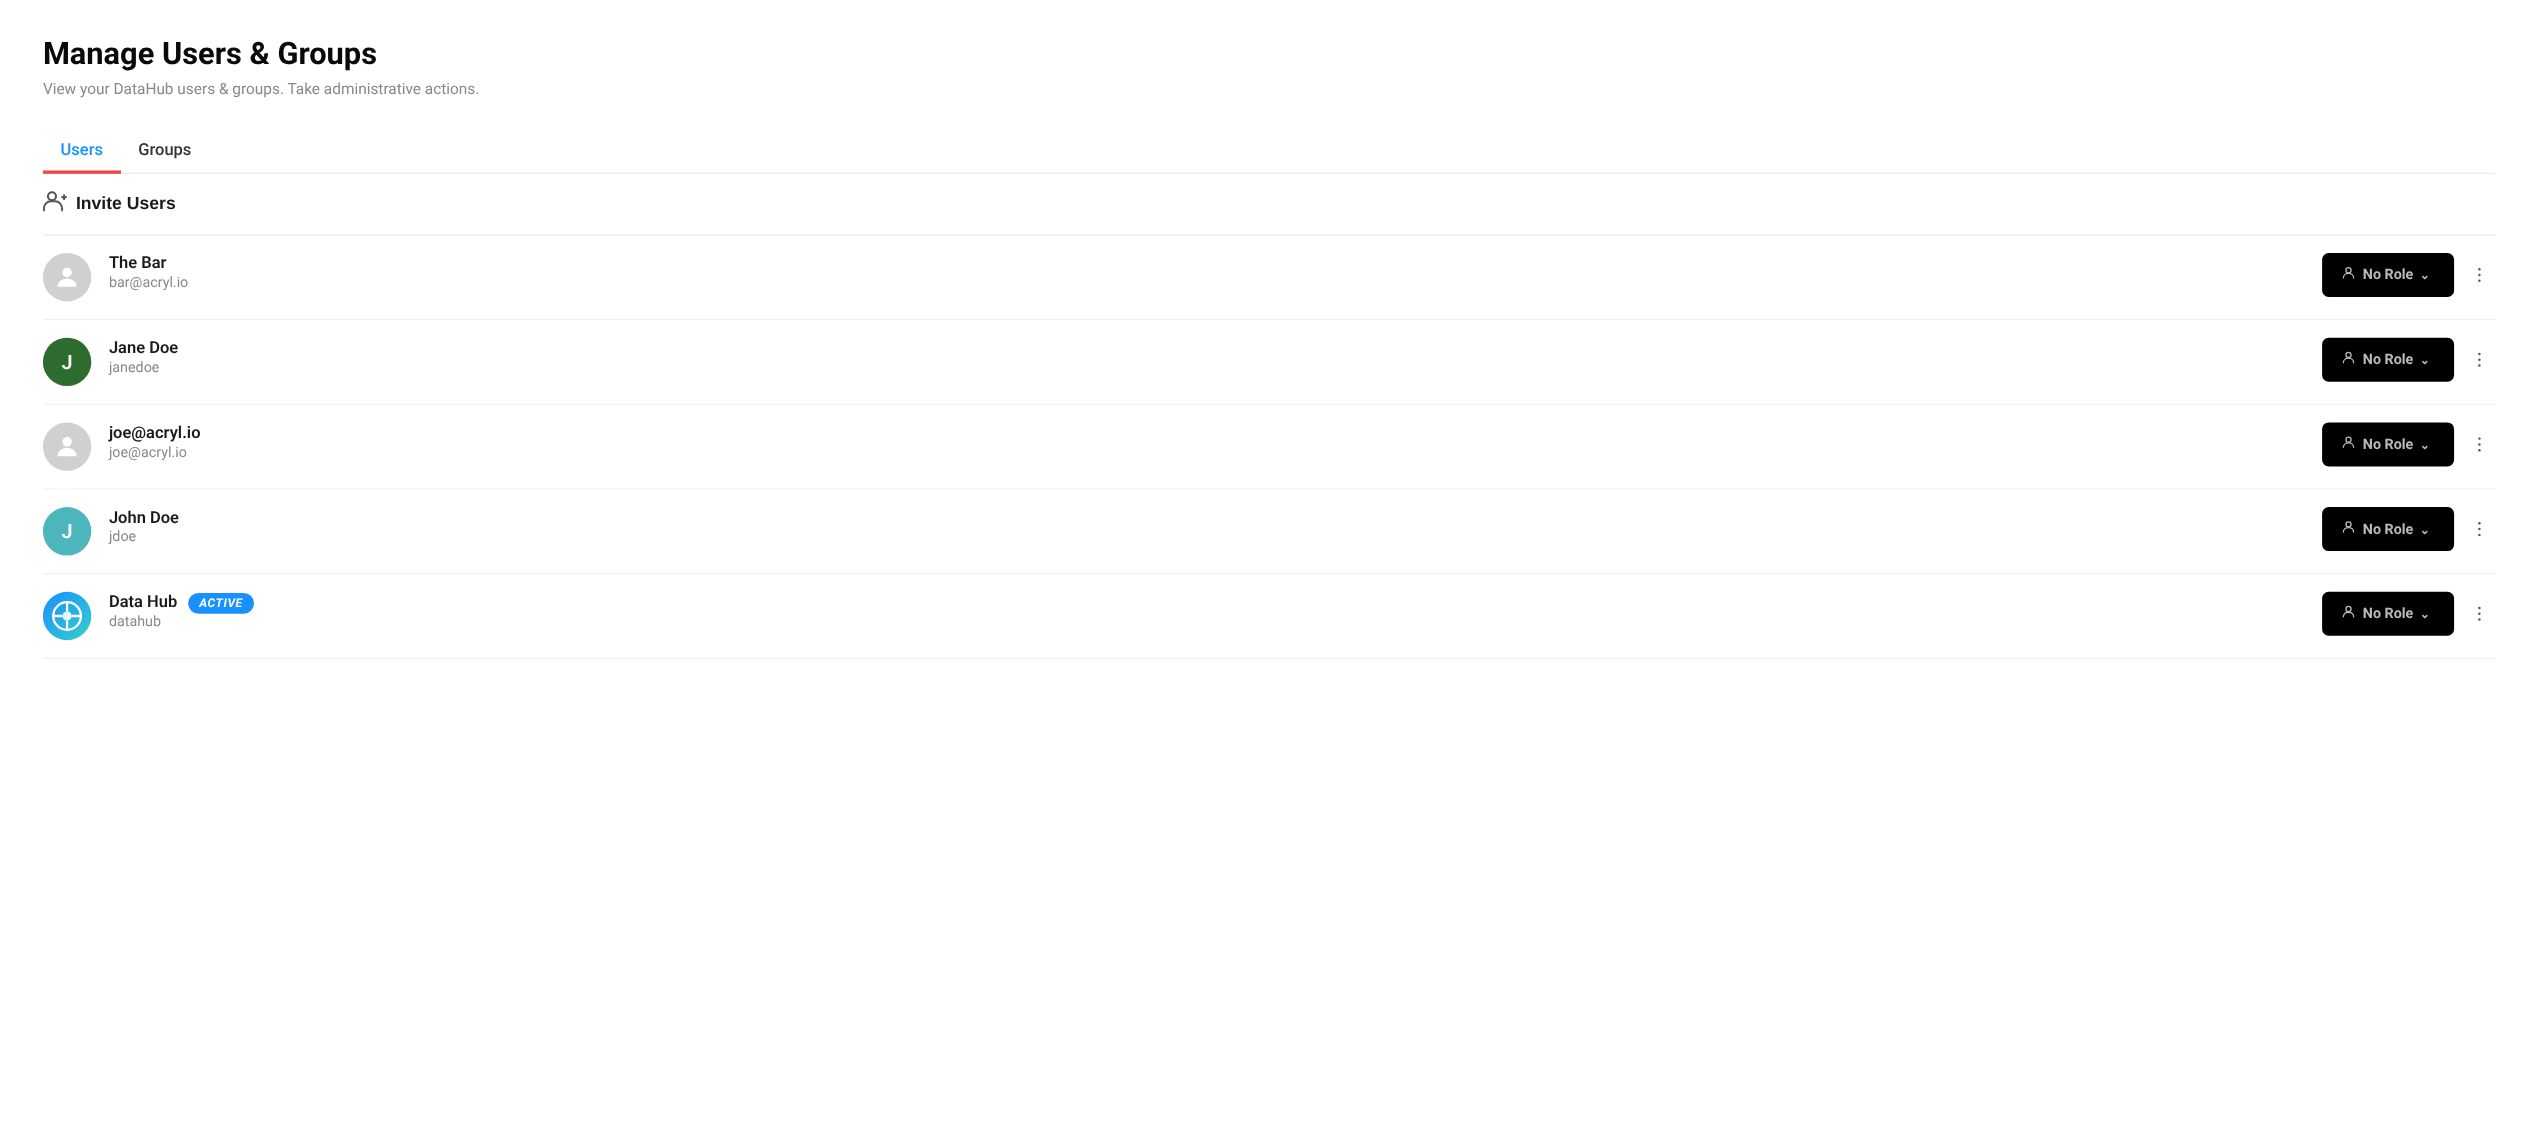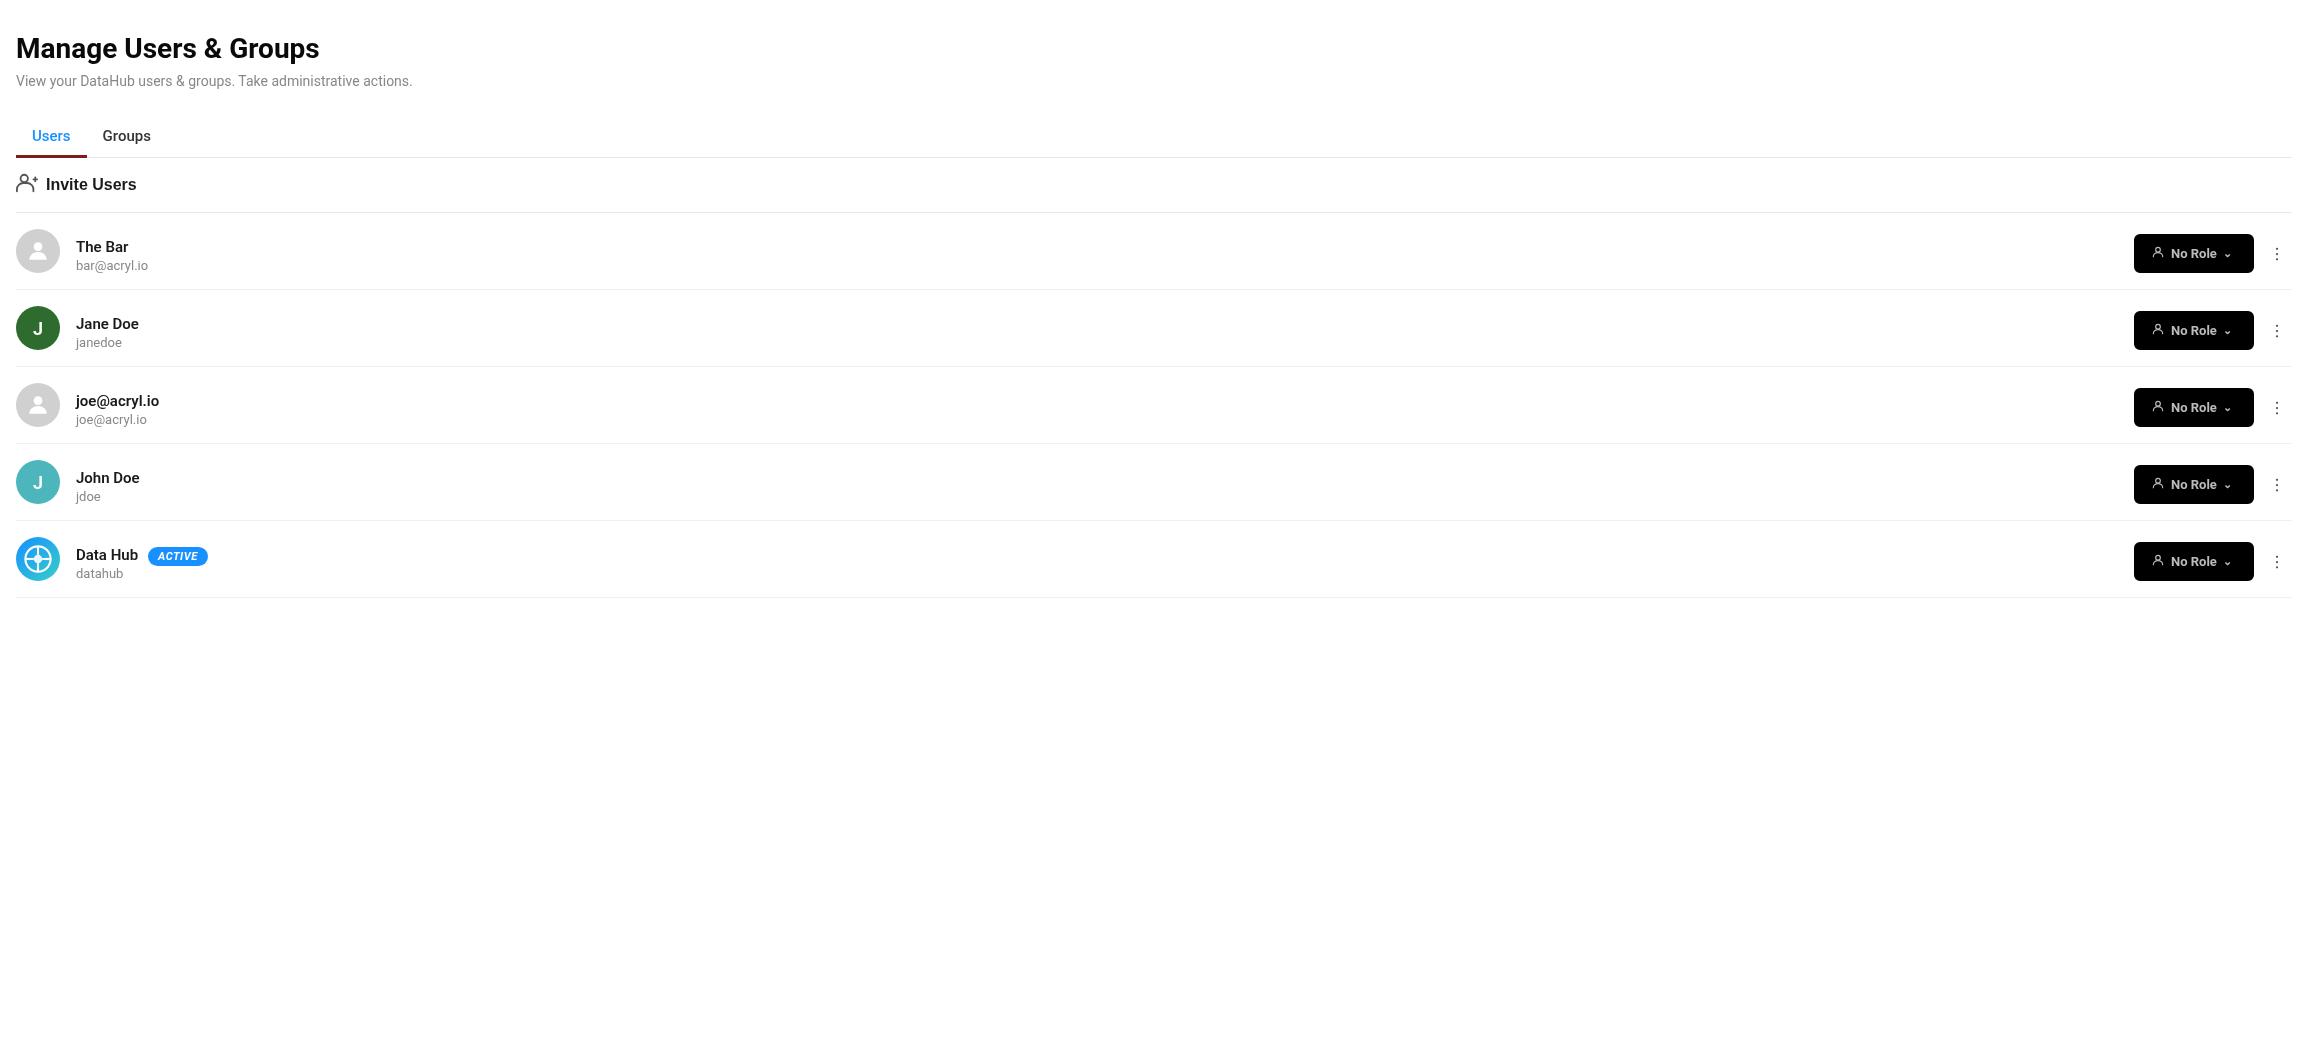--- a/index.html
+++ b/index.html
@@ -9,21 +9,21 @@
     }
 
     body {
       font-family: -apple-system, BlinkMacSystemFont, 'Segoe UI', Roboto, Helvetica, Arial, sans-serif;
       background: #ffffff;
       color: #1a1a1a;
       min-height: 100vh;
     }
 
     .page-container {
-      padding: 32px 16px;
+      padding: 32px 39px;
       max-width: 2308px;
     }
 
     .page-title {
       font-size: 28px;
       font-weight: 700;
       color: #0a0a0a;
       margin-bottom: 8px;
     }
 
@@ -45,21 +45,21 @@
       font-weight: 500;
       cursor: pointer;
       border-bottom: 3px solid transparent;
       margin-bottom: -1px;
       color: #333333;
       text-decoration: none;
     }
 
     .tab.active {
       color: #1890ff;
-      border-bottom: 3px solid #7f1d1d;
+      border-bottom: 3px solid #ef4444;
     }
 
     .toolbar {
       display: flex;
       align-items: center;
       justify-content: space-between;
       padding: 14px 0;
       border-bottom: 1px solid #e8e8e8;
     }
 
@@ -102,21 +102,21 @@
       color: #aaa;
       font-size: 14px;
     }
 
     .users-list {
       width: 100%;
     }
 
     .user-row {
       display: flex;
-      align-items: flex-end;
+      align-items: flex-start;
       padding: 16px 0;
       border-bottom: 1px solid #f0f0f0;
     }
 
     .user-avatar {
       width: 44px;
       height: 44px;
       border-radius: 50%;
       margin-right: 16px;
       flex-shrink: 0;

